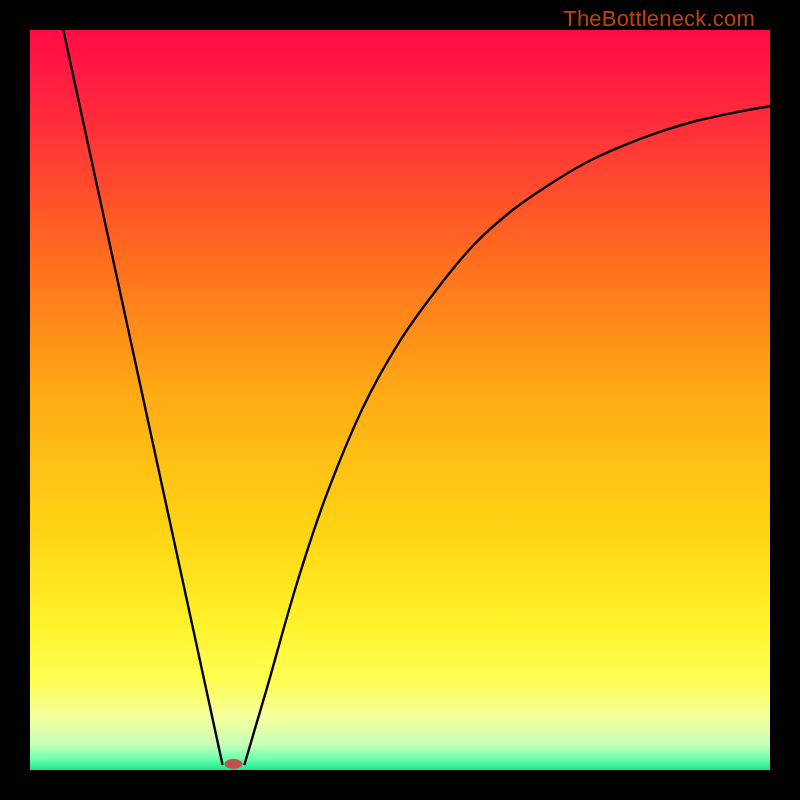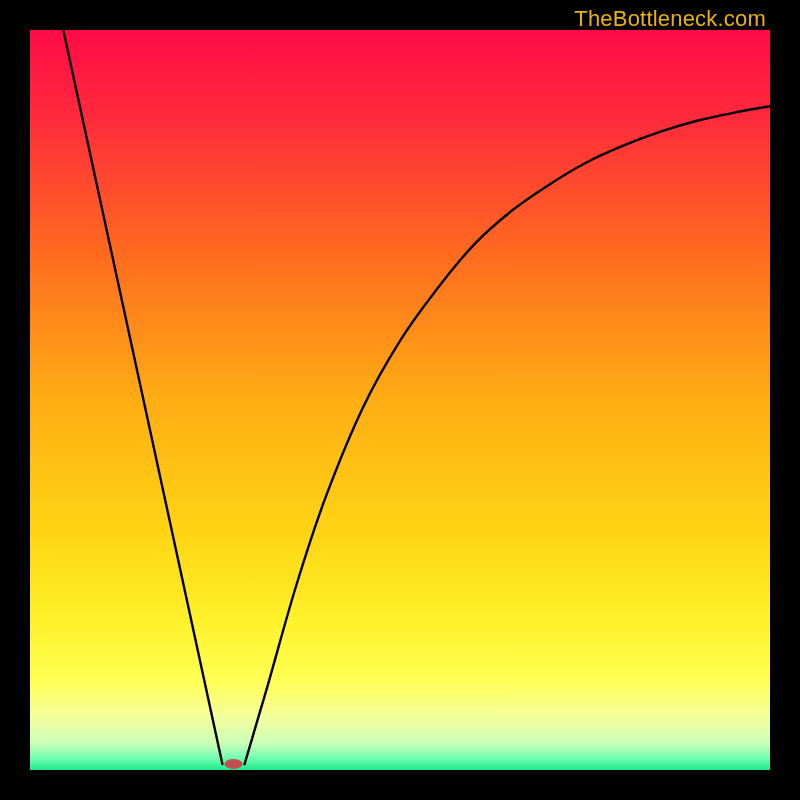--- a/index.html
+++ b/index.html
@@ -29,22 +29,22 @@
   .gradient {
     position: absolute;
     left: 0;
     top: 0;
     width: 740px;
     height: 740px;
   }
   .watermark {
     position: absolute;
     top: 6px;
-    right: 34px;
-    color: #eab308;
+    right: 45px;
+    color: #c2410c;
     font-size: 22px;
     font-weight: 500;
     letter-spacing: 0.2px;
     user-select: none;
   }
   svg {
     position: absolute;
     left: 0;
     top: 0;
   }

